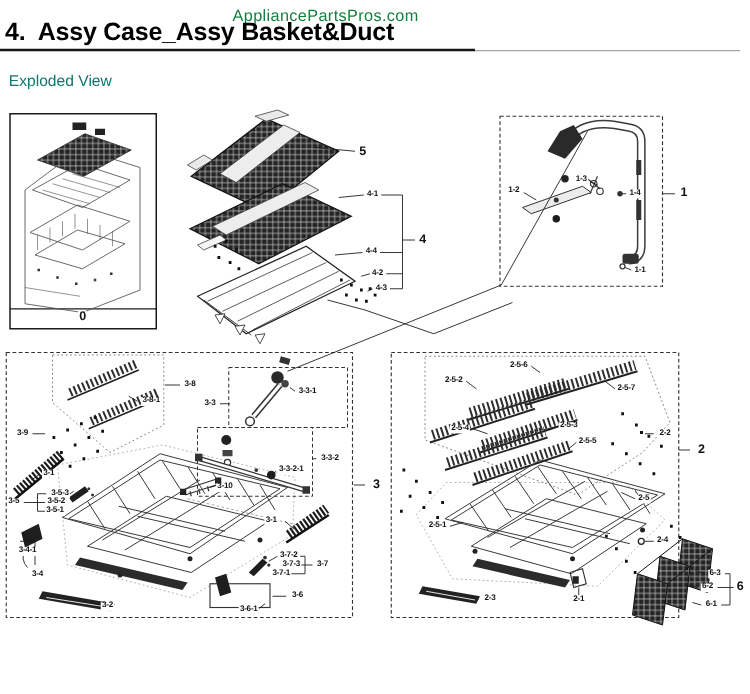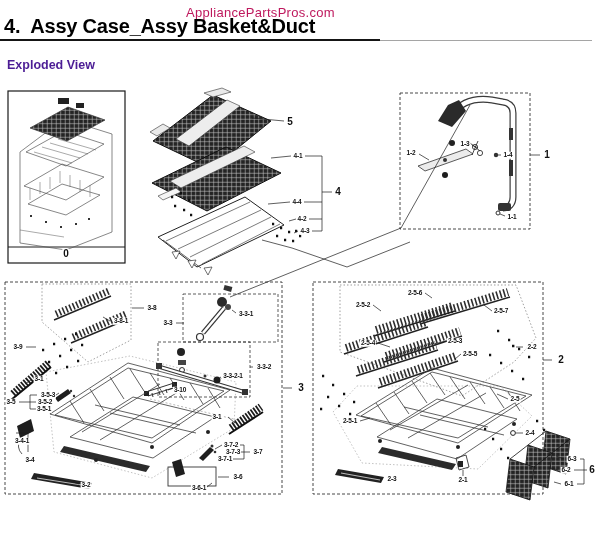--- a/index.html
+++ b/index.html
@@ -1,23 +1,23 @@
 <!DOCTYPE html>
 <html><head>
 <meta charset="utf-8">
 <style>
   html,body{margin:0;padding:0}
   body{width:600px;height:555px;position:relative;background:#fff;
        font-family:"Liberation Sans",sans-serif;overflow:hidden}
-  .wm{position:absolute;left:186px;top:5px;font-size:13px;color:#be185d;letter-spacing:.3px}
+  .wm{position:absolute;left:186px;top:5px;font-size:13px;color:#15803d;letter-spacing:.3px}
   .title{position:absolute;left:4px;top:15px;font-size:20px;font-weight:bold;color:#000;
          white-space:pre;letter-spacing:-.2px}
   .rule-dark{position:absolute;left:0;top:39px;width:380px;height:2px;background:#151515}
   .rule-light{position:absolute;left:380px;top:40px;width:212px;height:1px;background:#a5a5a5}
-  .section{position:absolute;left:7px;top:58px;font-size:12.5px;font-weight:bold;color:#4c1d95}
+  .section{position:absolute;left:7px;top:58px;font-size:12.5px;font-weight:normal;color:#0f766e}
   #art{position:absolute;left:0;top:0}
   #labels{position:absolute;left:0;top:0;width:600px;height:555px}
   .plbl{position:absolute;transform:translate(-50%,-50%);font-size:6.5px;font-weight:bold;
         color:#111;background:#fff;line-height:1;padding:0 1px;white-space:nowrap;letter-spacing:-.2px}
   .plbl.lg{font-size:10px}
 </style>
 </head>
 <body>
 
 <div class="wm">AppliancePartsPros.com</div>

